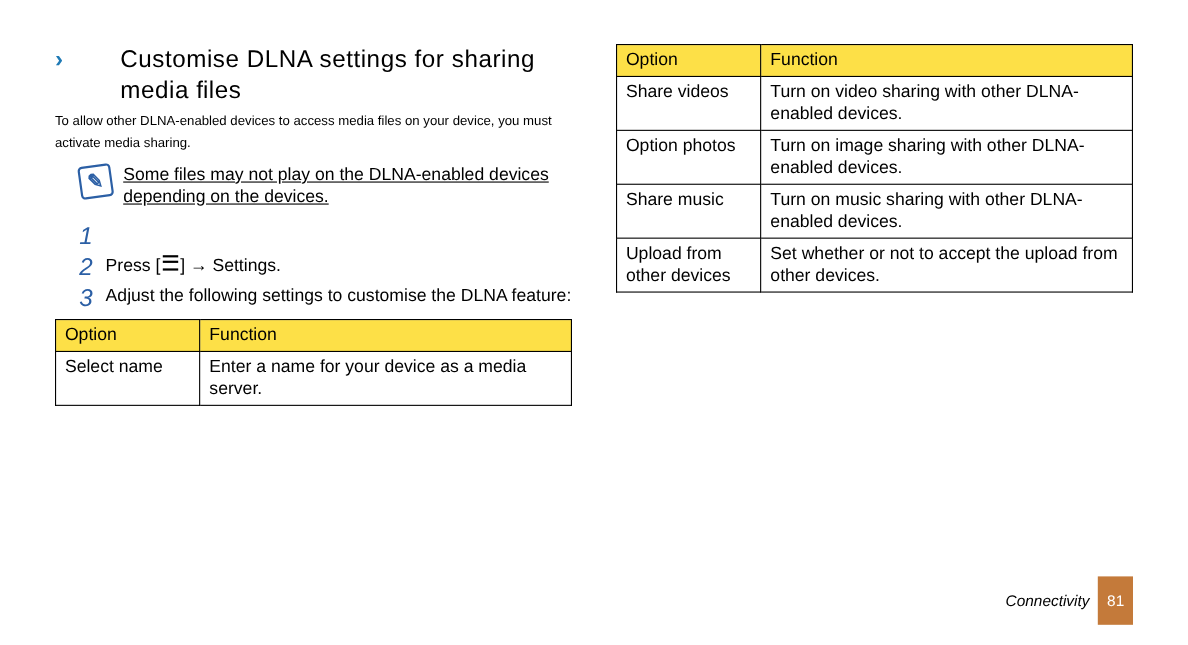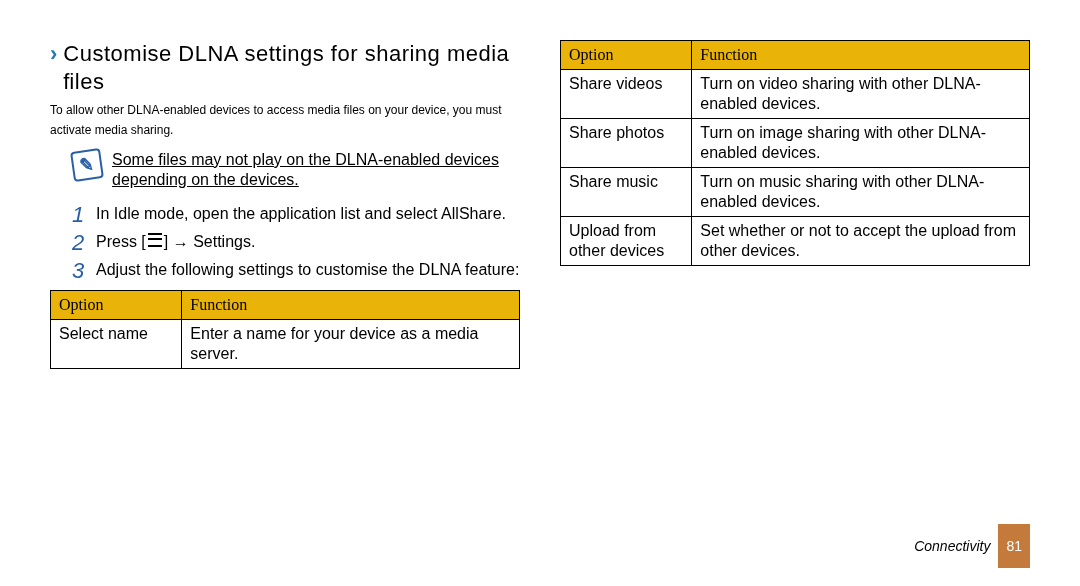--- a/index.html
+++ b/index.html
@@ -31,20 +31,21 @@
     color:#1f7ab5;
     font-size:22px;
     line-height:28px;
     margin-right:6px;
     font-weight:bold;
   }
   .heading-text{
     font-size:22px;
     line-height:28px;
     letter-spacing:0.5px;
+    margin-left:46px;
   }
   .intro{
     font-size:12px;
     line-height:20px;
     margin:4px 0 10px 0;
   }
   .note-row{
     display:flex;
     align-items:flex-start;
     margin:8px 0 14px 22px;
@@ -104,23 +105,22 @@
     font-size:16px;
   }
   table.opt th, table.opt td{
     border:1px solid #000;
     padding:4px 8px;
     text-align:left;
     vertical-align:top;
     line-height:20px;
   }
   table.opt th{
-    background:#eab308;
+    background:#fde047;
     font-weight:normal;
-    font-family:Liberation Serif, serif;
   }
   table.opt th.c1, table.opt td.c1{width:28%;}
   .footer{
     position:absolute;
     right:50px;bottom:18px;
     font-size:14px;
     display:flex;align-items:center;gap:8px;
   }
   .footer-label{font-style:italic;}
   .page-badge{
@@ -142,21 +142,20 @@
     </div>
     <div class="intro">To allow other DLNA-enabled devices to access media ﬁles on your device, you must activate media sharing.</div>
     <div class="note-row">
       <div class="note-icon">
           <span>✎</span>
         </div>
       <div class="note-text">Some ﬁles may not play on the DLNA-enabled devices depending on the devices.</div>
     </div>
     <div class="step">
       <span class="step-num">1</span>
-      <span class="step-text">In Idle mode, open the application list and select AllShare.</span>
     </div>
     <div class="step">
       <span class="step-num">2</span>
       <span class="step-text">
         <span>Press [</span><span class="menu-icon"></span><span>] → Settings.</span>
       </span>
     </div>
     <div class="step">
       <span class="step-num">3</span>
       <span class="step-text">Adjust the following settings to customise the DLNA feature:</span>
@@ -180,21 +179,21 @@
       <tbody>
           <tr>
         <th class="c1">Option</th>
         <th>Function</th>
       </tr>
       <tr>
         <td class="c1">Share videos</td>
         <td>Turn on video sharing with other DLNA-enabled devices.</td>
       </tr>
       <tr>
-        <td class="c1">Share photos</td>
+        <td class="c1">Option photos</td>
         <td>Turn on image sharing with other DLNA-enabled devices.</td>
       </tr>
       <tr>
         <td class="c1">Share music</td>
         <td>Turn on music sharing with other DLNA-enabled devices.</td>
       </tr>
       <tr>
         <td class="c1">Upload from other devices</td>
         <td>Set whether or not to accept the upload from other devices.</td>
       </tr>

